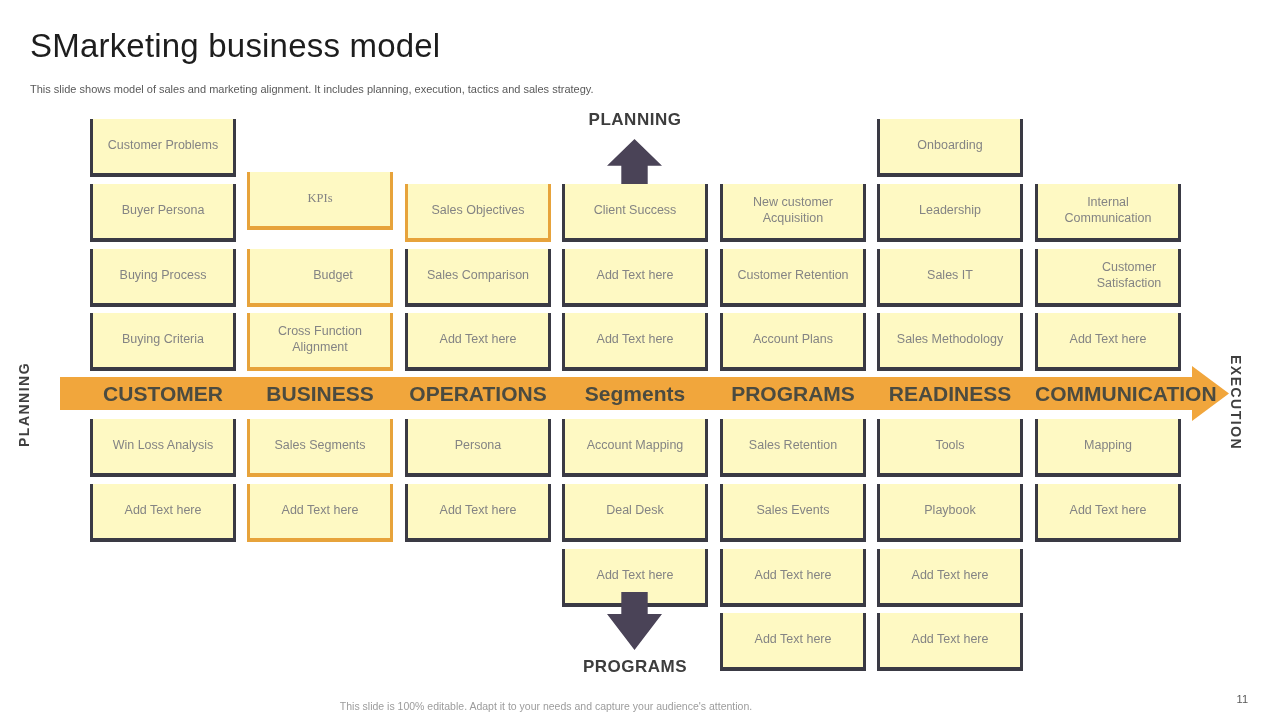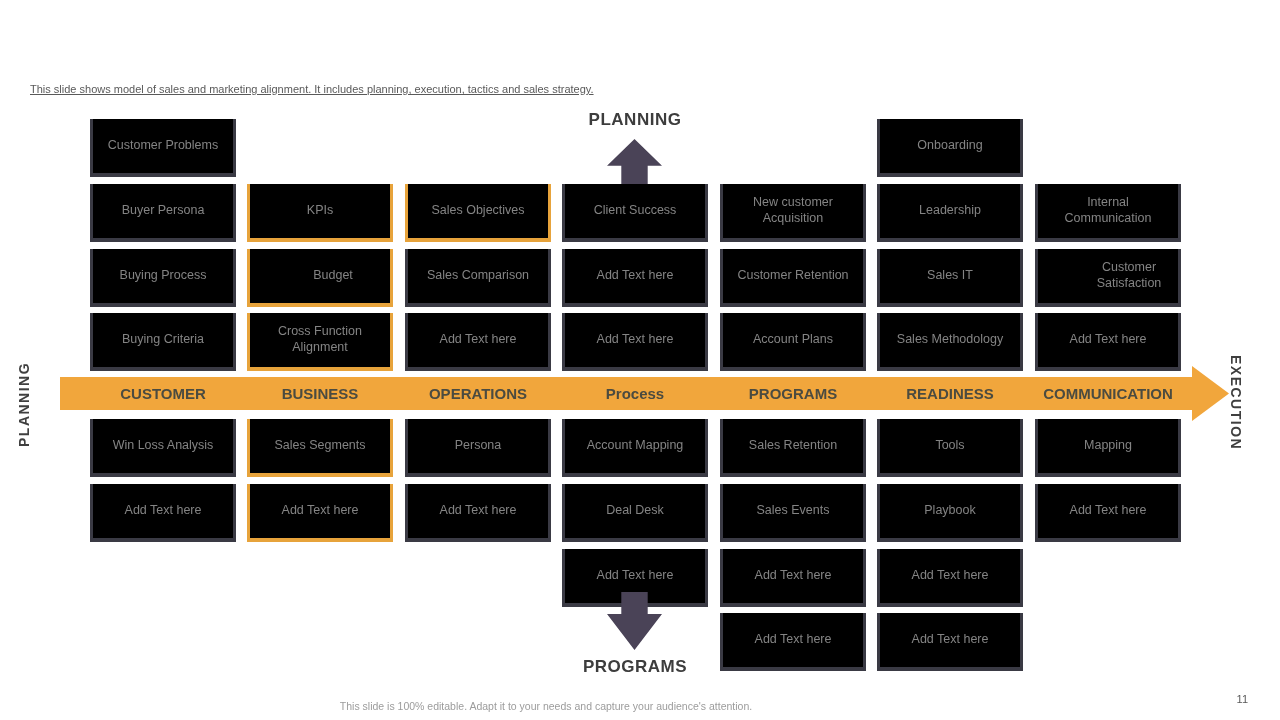--- a/index.html
+++ b/index.html
@@ -5,41 +5,41 @@
   html,body{margin:0;padding:0;background:#e9e9e9;}
   #slide{
     position:relative;width:1280px;height:720px;background:#ffffff;
     font-family:"Liberation Sans", sans-serif;overflow:hidden;margin:0 auto;
   }
   #title{
     position:absolute;left:30px;top:28px;font-size:33px;line-height:1.1;
     color:#1d1d1d;font-weight:500;letter-spacing:0.2px;
   }
   #subtitle{
-    position:absolute;left:30px;top:83px;font-size:11px;color:#595959;text-decoration:underline;
+    position:absolute;left:30px;top:83px;font-size:11px;color:#595959;
   }
   
   .box{
     position:absolute;width:146px;height:58px;box-sizing:border-box;
-    background:#000000;border:3px solid #3a3a44;border-top:none;border-bottom-width:4px;
+    background:#fef9c3;border:3px solid #3a3a44;border-top:none;border-bottom-width:4px;
     display:flex;align-items:center;justify-content:center;text-align:center;
     color:#848484;font-size:12.5px;line-height:1.25;padding:2px 6px;
   }
   .box.orange{border-color:#e7a33b;}
   
   #band{
     position:absolute;left:60px;top:377px;width:1133px;height:33px;background:#f1a63c;
   }
   #band-head{
     position:absolute;left:1192px;top:366px;width:37px;height:55px;background:#f1a63c;
     clip-path:polygon(0 0,100% 50%,0 100%);
   }
   .band-label{
     position:absolute;top:377px;width:146px;height:33px;line-height:33px;
-    text-align:center;font-weight:bold;font-size:15px;color:#4b4b40;
+    text-align:center;font-weight:bold;font-size:21px;color:#4b4b40;
   }
   
   .v-label{
     position:absolute;writing-mode:vertical-rl;font-weight:bold;font-size:14px;
     color:#3f3f3f;letter-spacing:1.5px;text-align:center;
   }
   #planning{left:16px;top:344px;height:120px;transform:rotate(180deg);}
   #execution{left:1228px;top:333px;height:140px;}
   
   .axis-word{
@@ -62,20 +62,21 @@
   }
   #page-number{
     position:absolute;right:32px;top:693px;font-size:11px;color:#595959;
   }
 </style>
 </head>
 <body>
 
 <div id="slide">
 
+  <div id="title">SMarketing business model</div>
   <div id="subtitle">This slide shows model of sales and marketing alignment. It includes planning, execution, tactics and sales strategy.</div>
 
   <div id="strategy-word" class="axis-word">PLANNING</div>
   <div id="up-arrow"></div>
 
   <div id="grid">
       <div class="box" style="left: 90px; top: 119px;">
       <span>Customer Problems</span>
     </div>
       <div class="box" style="left: 90px; top: 184px;">
@@ -86,21 +87,21 @@
     </div>
       <div class="box" style="left: 90px; top: 313px;">
       <span>Buying Criteria</span>
     </div>
       <div class="box" style="left: 90px; top: 419px;">
       <span>Win Loss Analysis</span>
     </div>
       <div class="box" style="left: 90px; top: 484px;">
       <span>Add Text here</span>
     </div>
-      <div class="box orange" style="left: 247px; top: 184px;">
+      <div class="box orange" style="left: 247px; top: 172px; font-family: Liberation Serif, serif;">
       <span>KPIs</span>
     </div>
       <div class="box orange" style="left: 247px; top: 249px; padding-left: 32px;">
       <span>Budget</span>
     </div>
       <div class="box orange" style="left: 247px; top: 313px;">
       <span>Cross Function Alignment</span>
     </div>
       <div class="box orange" style="left: 247px; top: 419px;">
       <span>Sales Segments</span>
@@ -202,21 +203,21 @@
       <span>Add Text here</span>
     </div>
     </div>
 
   <div id="band"></div>
   <div id="band-head"></div>
   <div id="band-labels">
       <div class="band-label" style="left: 90px;">CUSTOMER</div>
       <div class="band-label" style="left: 247px;">BUSINESS</div>
       <div class="band-label" style="left: 405px;">OPERATIONS</div>
-      <div class="band-label" style="left: 562px;">Process</div>
+      <div class="band-label" style="left: 562px;">Segments</div>
       <div class="band-label" style="left: 720px;">PROGRAMS</div>
       <div class="band-label" style="left: 877px;">READINESS</div>
       <div class="band-label" style="left: 1035px;">COMMUNICATION</div>
     </div>
 
   <div id="planning" class="v-label">PLANNING</div>
   <div id="execution" class="v-label">EXECUTION</div>
 
   <div id="down-arrow"></div>
   <div id="tactics-word" class="axis-word">PROGRAMS</div>

